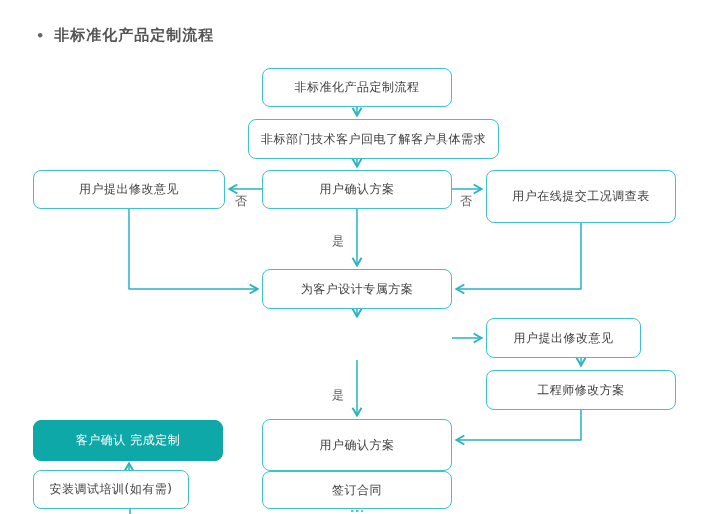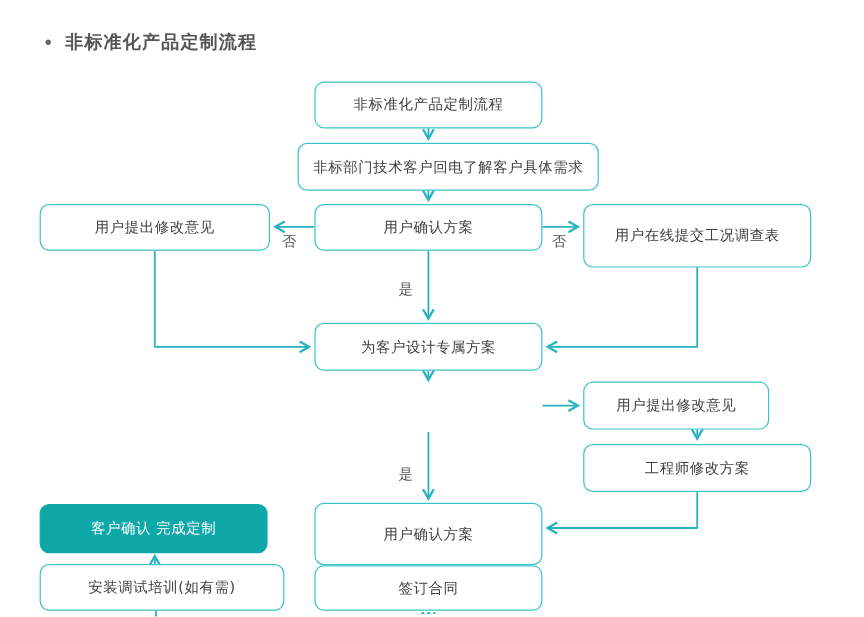--- a/index.html
+++ b/index.html
@@ -86,21 +86,21 @@
 
 
   <div class="node" style="left:486px;top:318px;width:155px;height:40px">用户提出修改意见</div>
 
   <div class="node" style="left:486px;top:370px;width:190px;height:40px">工程师修改方案</div>
 
   <div class="node filled" style="left:33px;top:420px;width:190px;height:41px">客户确认 完成定制</div>
 
   <div class="node" style="left:262px;top:419px;width:190px;height:52px">用户确认方案</div>
 
-  <div class="node" style="left:33px;top:470px;width:204px;height:39px">安装调试培训(如有需)</div>
+  <div class="node" style="left:33px;top:470px;width:156px;height:39px">安装调试培训(如有需)</div>
 
   <div class="node" style="left:262px;top:471px;width:190px;height:38px">签订合同</div>
 
   <span class="edge-label" style="left:233px;top:193px">否</span>
   <span class="edge-label" style="left:458px;top:193px">否</span>
   <span class="edge-label" style="left:330px;top:233px">是</span>
   <span class="edge-label" style="left:330px;top:387px">是</span>
 
 </div>
 

